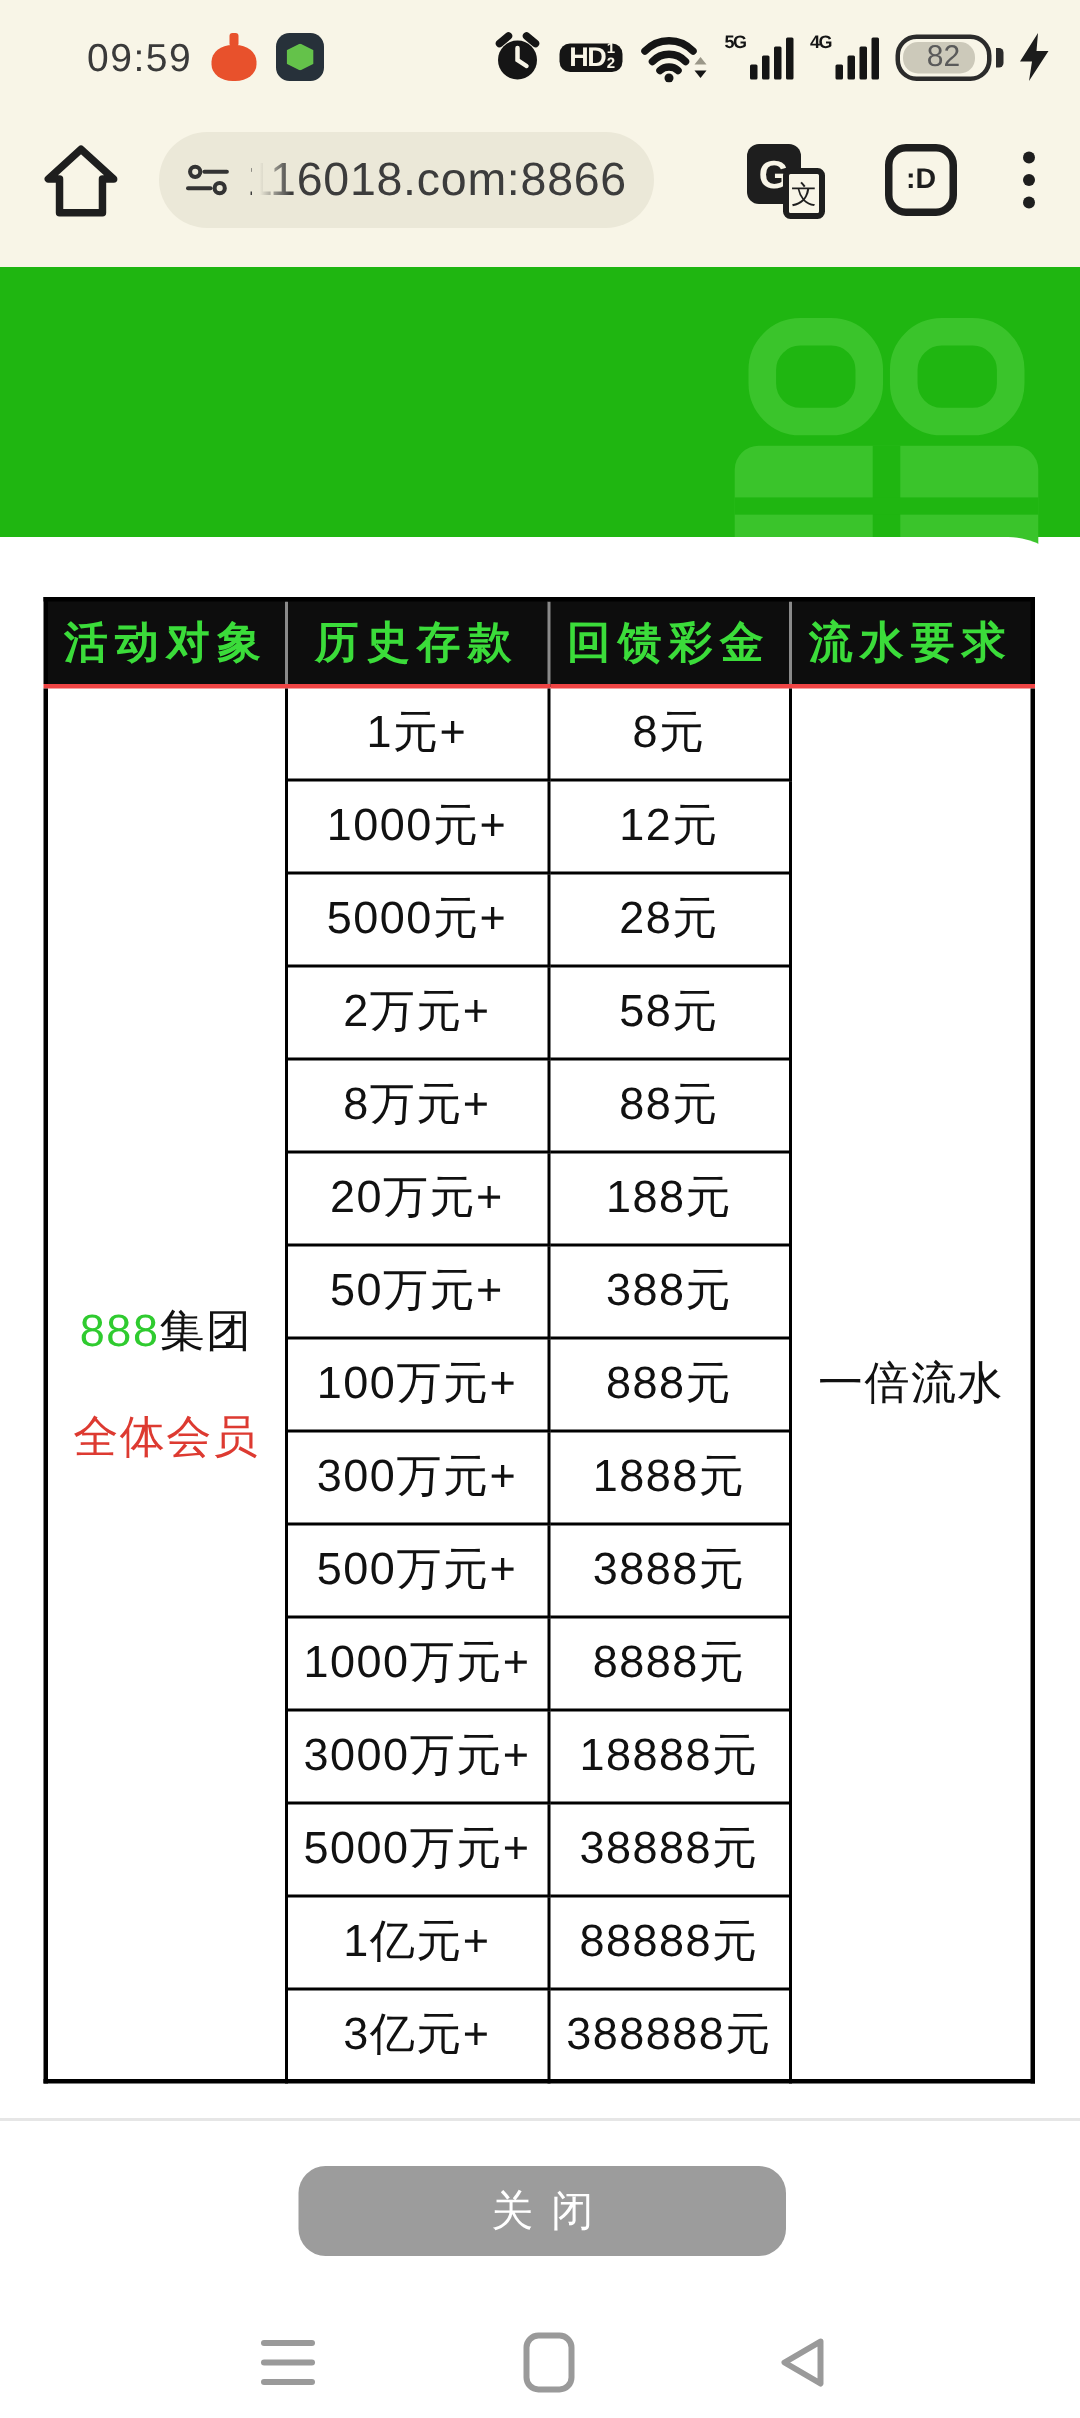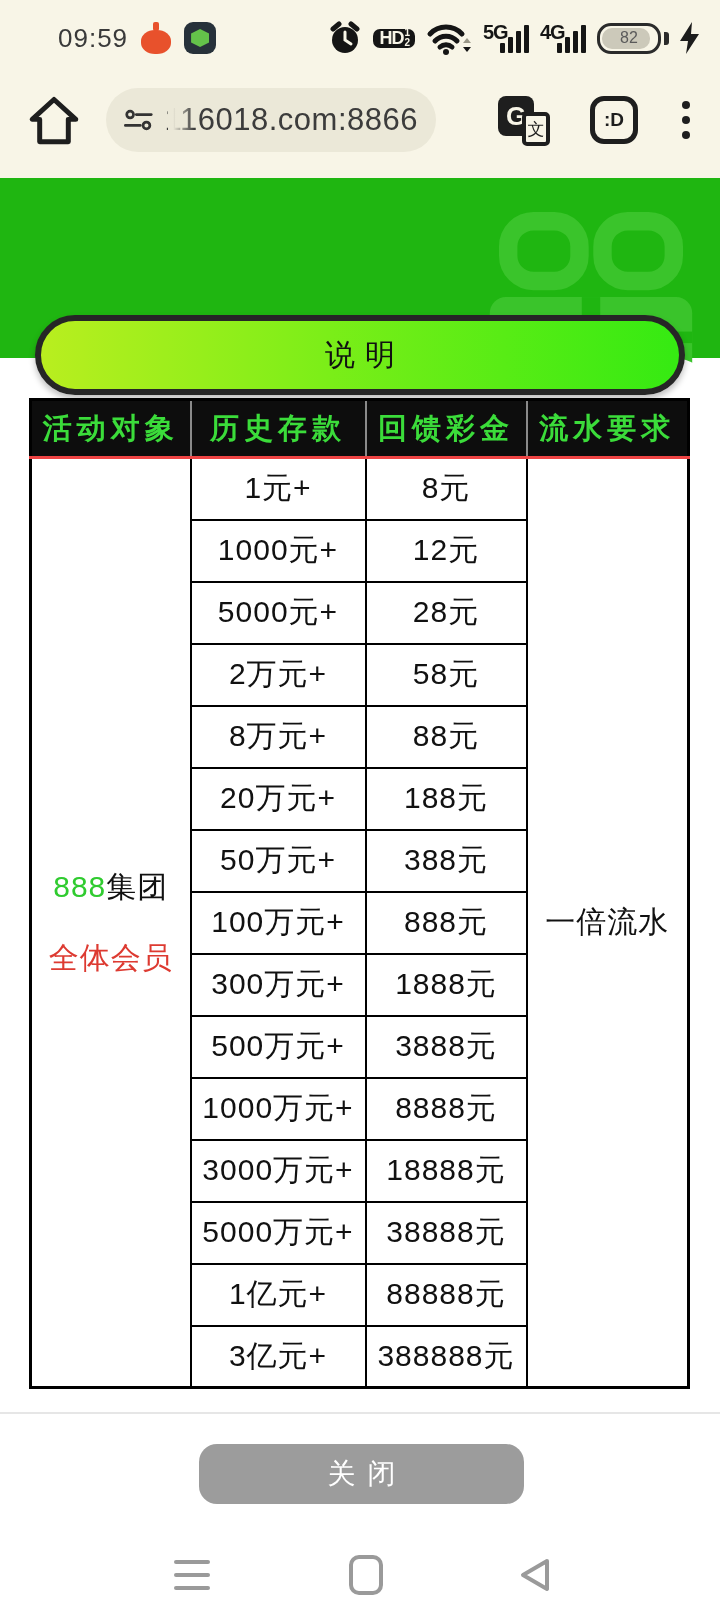--- a/index.html
+++ b/index.html
@@ -20,26 +20,26 @@
   .app-icon-tomato { width:32px; height:32px; position:relative; }
   .app-icon-tomato .body { position:absolute; left:1px; top:8px; width:30px; height:24px; background:#e8512c; border-radius:14px/11px; }
   .app-icon-tomato .stem { position:absolute; left:13px; top:0; width:6px; height:9px; background:#e8512c; border-radius:2px; }
   .app-icon-shield { width:32px; height:32px; background:#27313a; border-radius:9px; display:flex; align-items:center; justify-content:center; }
   .app-icon-shield .hex { width:18px; height:18px; background:#64c24a; clip-path:polygon(50% 0,100% 25%,100% 75%,50% 100%,0 75%,0 25%); }
   .sb-right { display:flex; align-items:center; gap:11px; }
   .hd-badge { background:#151515; color:#f8f5e7; border-radius:7px; height:19px; padding:0 5px 0 6px; display:flex; align-items:center; font-weight:bold; }
   .hd-badge .hd { font-size:18px; letter-spacing:-1px; }
   .hd-badge .subs { display:flex; flex-direction:column; font-size:10px; line-height:10px; margin-left:1px; font-weight:bold; }
   .sig { position:relative; width:46px; height:34px; }
-  .sig .lbl { position:absolute; top:0; left:0; font-size:20px; font-weight:bold; color:#151515; letter-spacing:-1px; }
+  .sig .lbl { position:absolute; top:0; left:0; font-size:12px; font-weight:bold; color:#151515; letter-spacing:-1px; }
   .sig .bars { position:absolute; bottom:2px; right:0; display:flex; align-items:flex-end; gap:3px; }
   .sig .bars i { display:block; width:5px; background:#151515; border-radius:1px; }
   .battery { position:relative; width:64px; height:31px; border:3px solid #2b2b2b; border-radius:14px; background:#f8f5e7; display:flex; align-items:center; justify-content:center; overflow:hidden; }
   .battery .fill { position:absolute; left:2px; top:2px; bottom:2px; width:82%; background:#ccc9ba; border-radius:10px; }
-  .battery .num { position:relative; font-size:16px; color:#5a5a5a; }
+  .battery .num { position:relative; font-size:20px; color:#5a5a5a; }
   .battery-nub { width:5px; height:13px; background:#2b2b2b; border-radius:0 3px 3px 0; margin-left:-8px; }
 
   
   .toolbar { height:116px; background:#f8f5e7; display:flex; align-items:center; padding:0 26px; flex:0 0 auto; }
   .url-pill {
     margin-left:24px; width:330px; height:64px; background:#ebe8d8; border-radius:32px;
     display:flex; align-items:center; padding:0 18px; gap:12px; position:relative; overflow:hidden;
   }
   .url-text { font-size:31px; color:#3c3c3c; white-space:nowrap; letter-spacing:0.5px; }
   .url-fade { position:absolute; left:62px; top:0; bottom:0; width:26px; background:linear-gradient(90deg,#ebe8d8 20%,rgba(235,232,216,0)); }
@@ -198,21 +198,20 @@
   <div class="viewport">
     <div class="green-top"></div>
     <svg class="gift-mark" width="230" height="230" viewBox="0 0 200 200">
       <rect x="28" y="8" width="62" height="52" rx="22" fill="none" stroke="#3ac42b" stroke-width="16"></rect>
       <rect x="110" y="8" width="62" height="52" rx="22" fill="none" stroke="#3ac42b" stroke-width="16"></rect>
       <rect x="12" y="74" width="176" height="116" rx="14" fill="#3ac42b"></rect>
       <rect x="92" y="74" width="16" height="116" fill="#1fb611"></rect>
       <rect x="12" y="104" width="176" height="10" fill="#1fb611"></rect>
     </svg>
     <div class="panel"></div>
-    <div class="explain-btn">说明</div>
 
     <table class="price-table">
       <colgroup>
           <col class="c1">
           <col class="c2">
           <col class="c3">
           <col class="c4">
         </colgroup>
       <thead>
         <tr>

